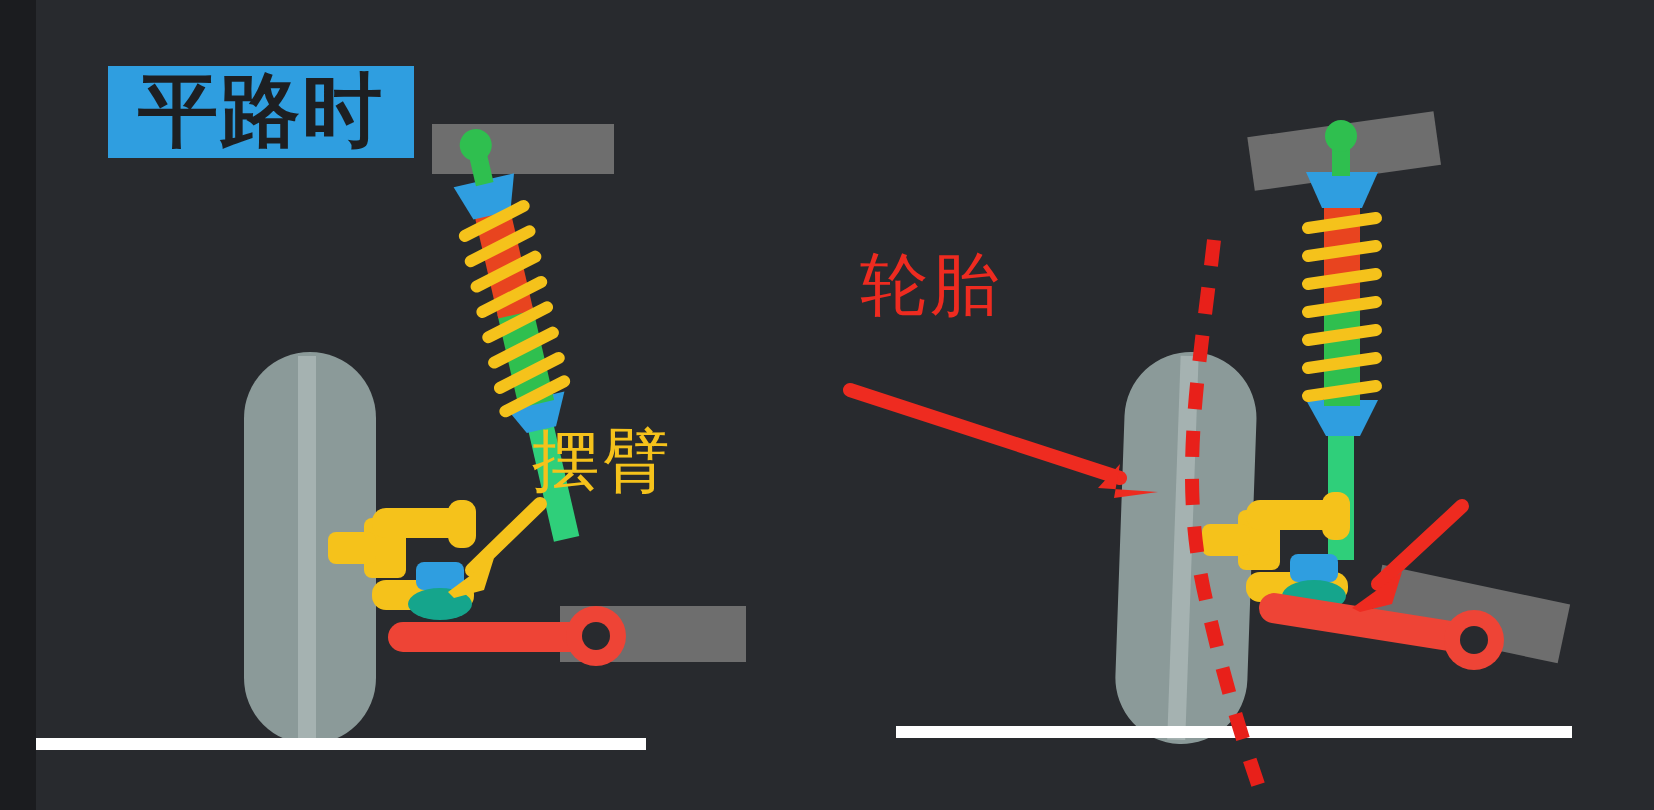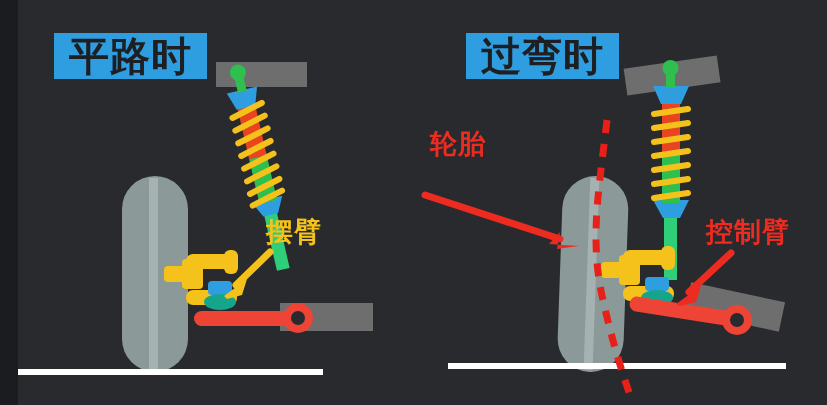--- a/index.html
+++ b/index.html
@@ -27,22 +27,22 @@
     white-space:nowrap;
     text-align:center;
   }
 
   
   .art{position:absolute;left:0;top:0;width:100%;height:100%;overflow:visible;}
 
   
   .callout{
     position:absolute;
-    font-weight:bold;
-    font-size:27px;
+    font-weight:normal;
+    font-size:34px;
     line-height:31px;
     white-space:nowrap;
     letter-spacing:1px;
   }
   .callout.yellow{color:#f5c21b;}
   .callout.red{color:#ee2b20;}
   .callout .ln{display:block;}
 </style>
 </head>
 <body>
@@ -114,21 +114,20 @@
     <svg class="art" viewBox="0 0 413 405">
       <g stroke="#f5c21b" stroke-width="7" fill="#f5c21b">
         <line x1="252" y1="252" x2="218" y2="285" stroke-linecap="round"></line>
         <polygon points="206,296 229,279 224,295 209,299" stroke="none"></polygon>
       </g>
     </svg>
   </div>
 
   <div class="panel" id="panel-right">
 
-    <div class="title-badge" style="left:35px;top:33px;width:141px;">过弯时</div>
 
     <svg class="art" viewBox="0 0 414 405">
 
       <rect x="194" y="62" width="94" height="27" fill="#6e6e6e" transform="rotate(-8 241 75)"></rect>
 
       <rect x="256" y="292" width="96" height="30" fill="#6e6e6e" transform="rotate(12 304 307)"></rect>
 
       <g transform="rotate(2 162 273)">
         <rect x="129" y="176" width="66" height="196" rx="33" fill="#8b9a99"></rect>
         <rect x="156" y="178" width="9" height="192" fill="#a5b2b1"></rect>
@@ -171,21 +170,20 @@
 
       <rect x="17" y="363" width="338" height="6" fill="#ffffff"></rect>
 
       <path d="M 176 120 C 168 190, 158 240, 172 300 C 182 345, 192 375, 200 398" stroke="#e8201a" stroke-width="7" fill="none" stroke-dasharray="13 11" stroke-linecap="butt"></path>
     </svg>
 
     <div class="callout red" style="left:-1px;top:128px;">
       <span class="ln">轮胎</span>
     </div>
 
-    <div class="callout red" style="left:275px;top:216px;">控制臂</div>
 
     <svg class="art" viewBox="0 0 414 405">
 
       <g stroke="#ee2b20" stroke-width="7" fill="#ee2b20">
         <line x1="-6" y1="195" x2="129" y2="239" stroke-linecap="round"></line>
         <polygon points="148,246 118,244 129,232 126,249" stroke="none"></polygon>
       </g>
 
       <g stroke="#ee2b20" stroke-width="7" fill="#ee2b20">
         <line x1="300" y1="253" x2="258" y2="292" stroke-linecap="round"></line>

